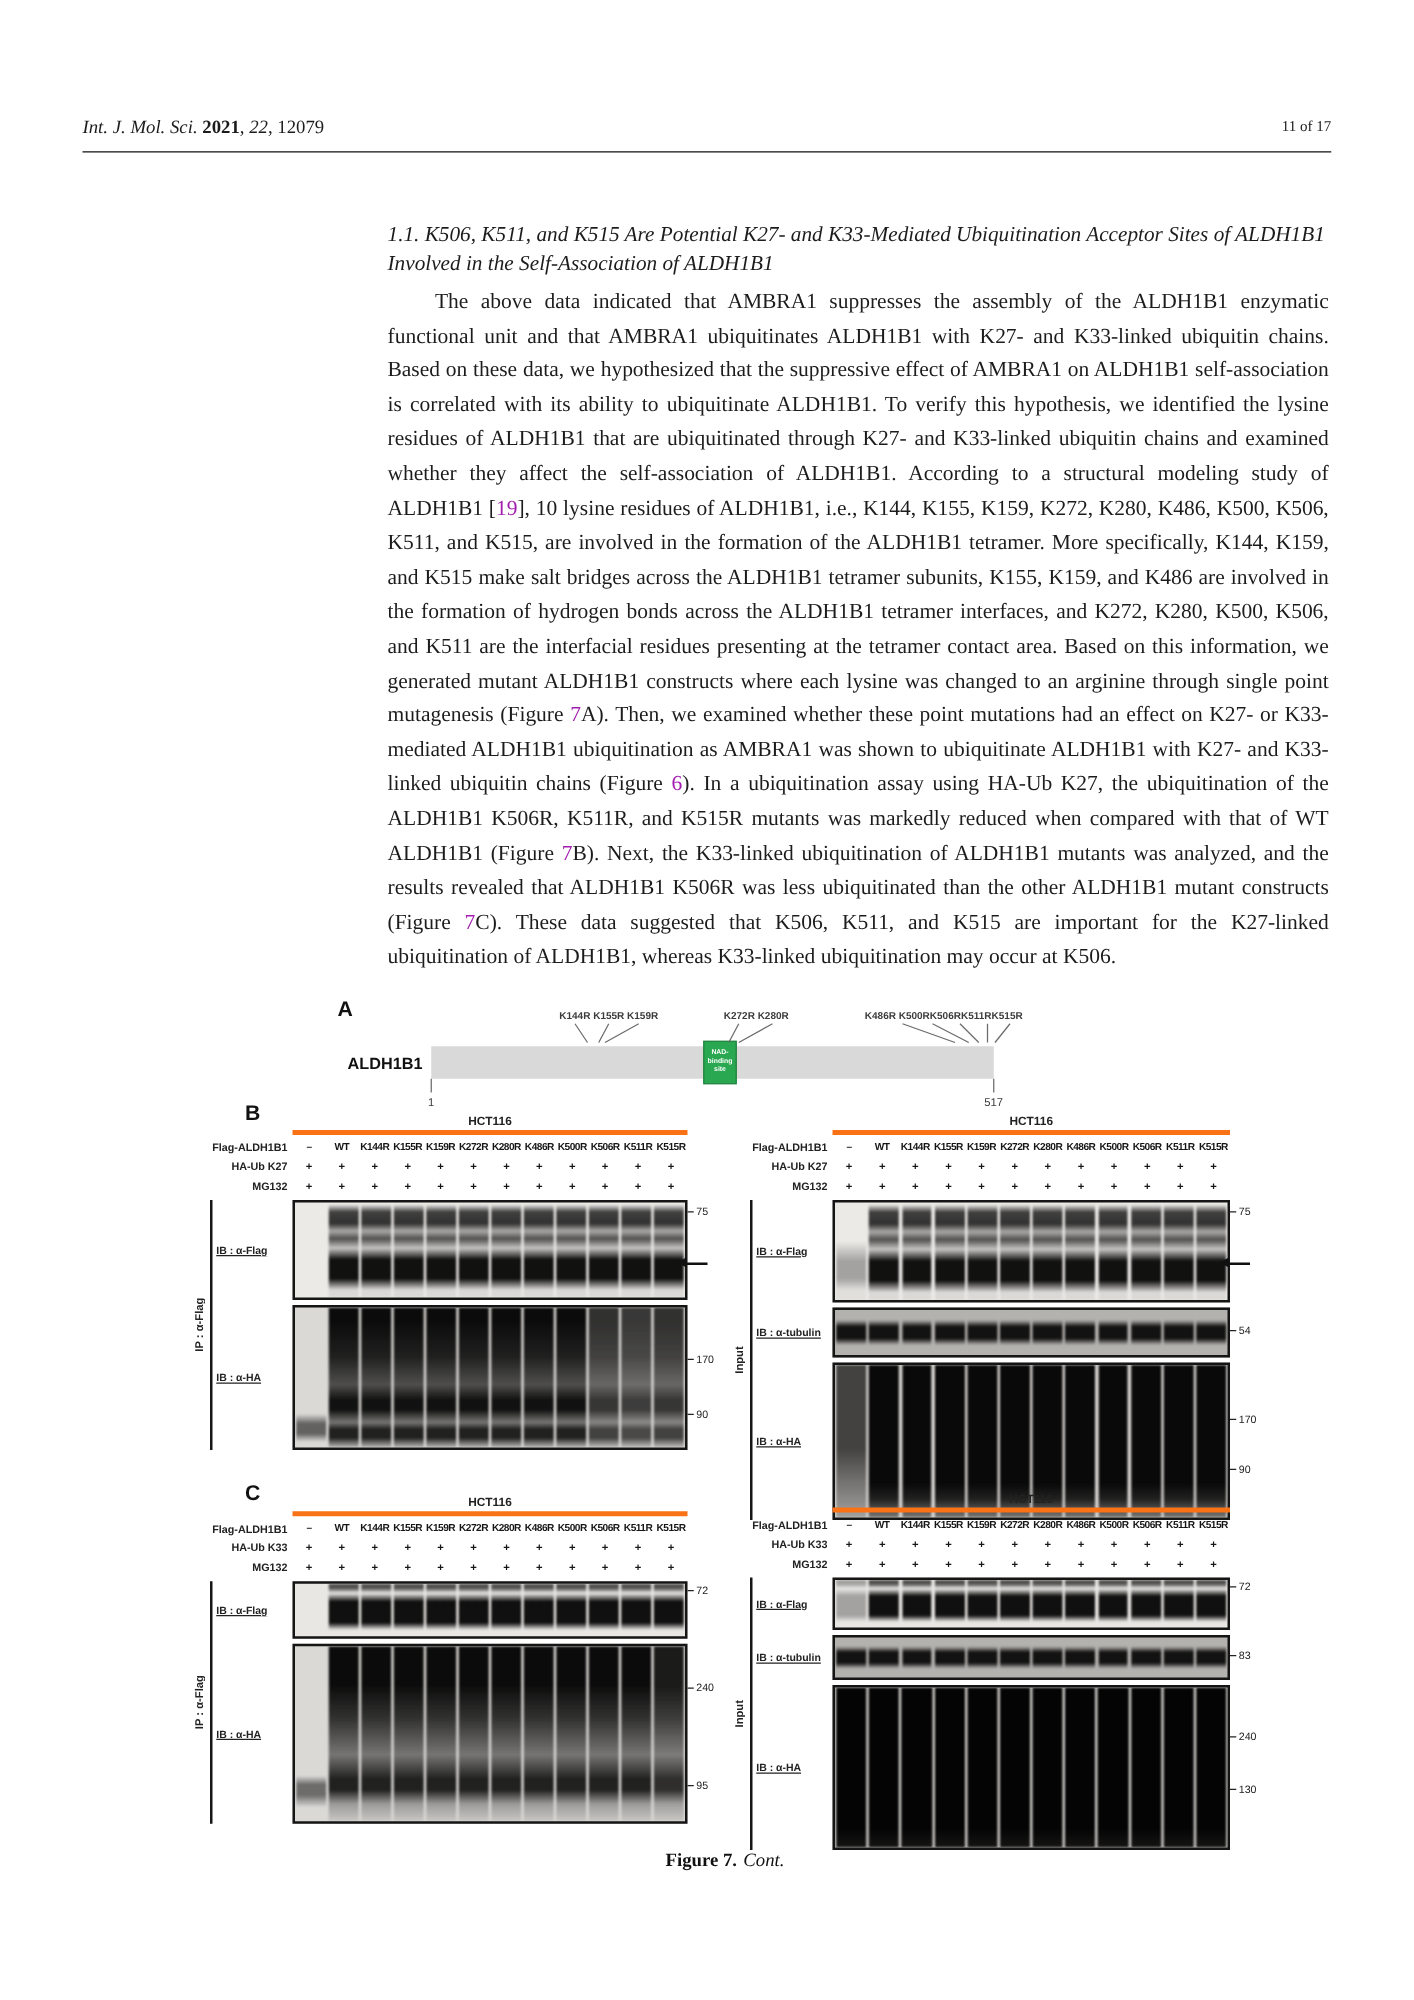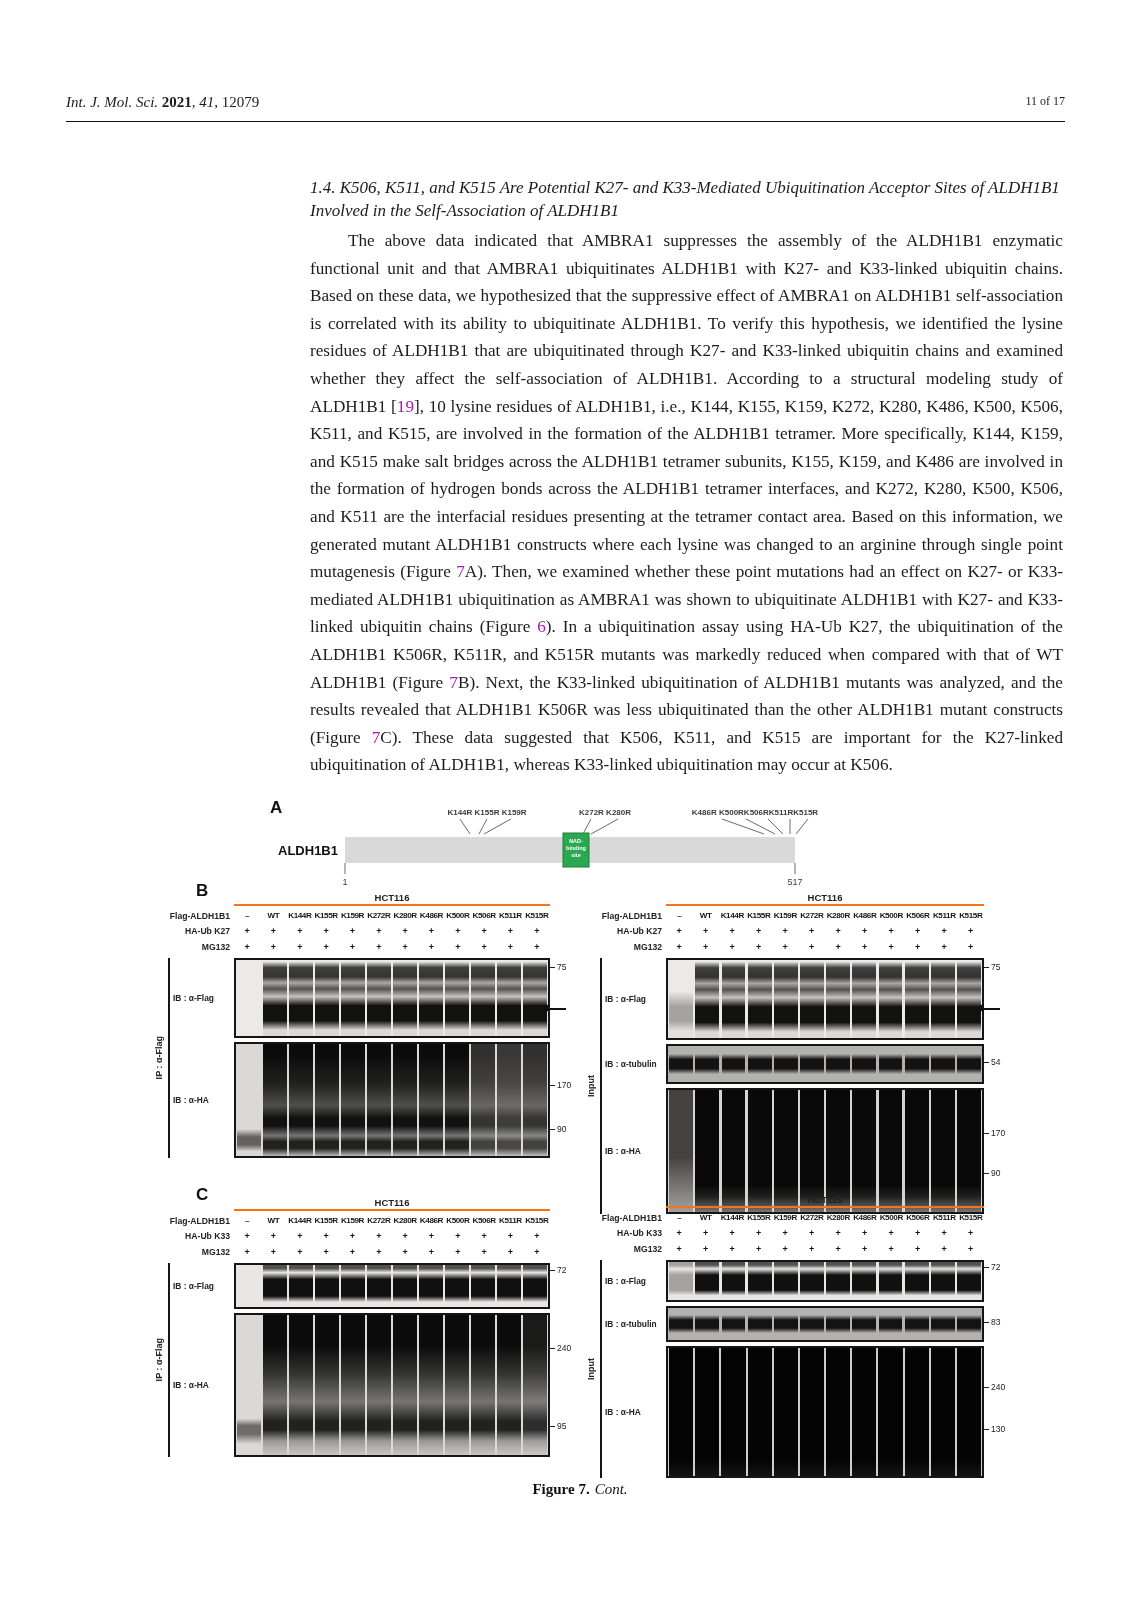--- a/index.html
+++ b/index.html
@@ -28,35 +28,35 @@
   .panel-letter{position:absolute;font:bold 17px "Liberation Sans",sans-serif;color:#111;}
   svg.panelA{position:absolute;left:0;top:0;}
   .svg-protein{font:bold 13px "Liberation Sans",sans-serif;fill:#111;}
   .svg-mut{font:bold 8px "Liberation Sans",sans-serif;fill:#3c3c3c;}
   .svg-nad{font:bold 5.5px "Liberation Sans",sans-serif;fill:#ffffff;}
   .svg-num{font:9px "Liberation Sans",sans-serif;fill:#3c3c3c;}
   .tick{stroke:#6b6b6b;stroke-width:1;}
   
   .half{position:absolute;}
   .half-header{height:18px;margin:0 26px 2px 84px;text-align:center;
-    border-bottom:2px solid #f97316;font:bold 9.5px "Liberation Sans",sans-serif;color:#222;
+    border-bottom:4px solid #f97316;font:bold 9.5px "Liberation Sans",sans-serif;color:#222;
     display:flex;align-items:flex-end;justify-content:center;padding-bottom:1px;}
   .cond-row{display:flex;align-items:center;height:15.5px;}
   .row-label{width:84px;text-align:right;padding-right:4px;font:bold 8.6px "Liberation Sans",sans-serif;color:#222;box-sizing:border-box;}
   .lane-cells{flex:1;display:flex;}
   .lane-cells span{flex:1;text-align:center;}
   .lane-label{font:bold 8.1px "Liberation Sans",sans-serif;letter-spacing:-0.4px;color:#161616;white-space:nowrap;}
   .plus-cell{font:bold 9px "Liberation Sans",sans-serif;color:#161616;}
   .m-spacer{width:26px;}
   .blot-zone{display:flex;margin-top:3px;}
   .vbracket{width:18px;border-right:2px solid #161616;display:flex;align-items:center;justify-content:center;margin-right:3px;}
   .vtext{writing-mode:vertical-rl;transform:rotate(180deg);font:bold 9px "Liberation Sans",sans-serif;color:#222;white-space:nowrap;}
   .blot-col{flex:1;display:flex;flex-direction:column;gap:4px;}
   .blot-row{display:flex;align-items:stretch;}
-  .ib-label{width:61px;font:bold 8.4px "Liberation Sans",sans-serif;color:#222;display:flex;align-items:center;white-space:nowrap;}
+  .ib-label{width:61px;font:bold 8.4px "Liberation Sans",sans-serif;color:#222;display:flex;align-items:center;white-space:nowrap;text-decoration:underline;}
   .markers{width:26px;position:relative;font:8.5px "Liberation Sans",sans-serif;color:#222;}
   .marker{position:absolute;left:0;white-space:nowrap;text-align:right;}
   .marker::before{content:"";display:inline-block;width:5px;border-top:1.4px solid #222;vertical-align:middle;margin-right:2px;}
   .band-arrow{position:absolute;left:-6px;width:22px;height:2.4px;background:#111;}
   .band-arrow::before{content:"";position:absolute;left:-6px;top:-3.2px;border:4.4px solid transparent;border-right:7px solid #111;}
   
   .blot{flex:1;position:relative;border:2px solid #151515;display:flex;overflow:hidden;}
   .lane{flex:1;margin:0 1.2px;filter:blur(0.7px);}
   
   .bf{background:#eceae7;}
@@ -110,25 +110,25 @@
       rgba(0,0,0,0.98) 0% 88%, rgba(0,0,0,0.9) 100%);}
   
   .fig-caption{position:absolute;left:0;width:860px;top:686px;text-align:center;
     font-family:"Liberation Serif",serif;font-size:15px;color:#111;}
   .cap-bold{font-weight:bold;text-align:center;}
   .cap-italic{font-style:italic;margin-left:5px;margin-top:40px;}
 </style>
 </head>
 <body>
 
-<div class="pg-header-left"><span class="i">Int. J. Mol. Sci. </span><span class="b">2021</span><span>, </span><span class="i">41</span><span>, 12079</span></div>
+<div class="pg-header-left"><span class="i">Int. J. Mol. Sci. </span><span class="b">2021</span><span>, </span><span class="i">22</span><span>, 12079</span></div>
 <div class="pg-header-right">11 of 17</div>
 <div class="pg-rule"></div>
 
-<div class="sec-heading">1.4. K506, K511, and K515 Are Potential K27- and K33-Mediated Ubiquitination Acceptor Sites of ALDH1B1 Involved in the Self-Association of ALDH1B1</div>
+<div class="sec-heading">1.1. K506, K511, and K515 Are Potential K27- and K33-Mediated Ubiquitination Acceptor Sites of ALDH1B1 Involved in the Self-Association of ALDH1B1</div>
 <div class="body-par"><span>The above data indicated that AMBRA1 suppresses the assembly of the ALDH1B1 enzymatic functional unit and that AMBRA1 ubiquitinates ALDH1B1 with K27- and K33-linked ubiquitin chains. Based on these data, we hypothesized that the suppressive effect of AMBRA1 on ALDH1B1 self-association is correlated with its ability to ubiquitinate ALDH1B1. To verify this hypothesis, we identified the lysine residues of ALDH1B1 that are ubiquitinated through K27- and K33-linked ubiquitin chains and examined whether they affect the self-association of ALDH1B1. According to a structural modeling study of ALDH1B1 [</span><span class="ref">19</span><span>], 10 lysine residues of ALDH1B1, i.e., K144, K155, K159, K272, K280, K486, K500, K506, K511, and K515, are involved in the formation of the ALDH1B1 tetramer. More specifically, K144, K159, and K515 make salt bridges across the ALDH1B1 tetramer subunits, K155, K159, and K486 are involved in the formation of hydrogen bonds across the ALDH1B1 tetramer interfaces, and K272, K280, K500, K506, and K511 are the interfacial residues presenting at the tetramer contact area. Based on this information, we generated mutant ALDH1B1 constructs where each lysine was changed to an arginine through single point mutagenesis (Figure </span><span class="ref">7</span><span>A). Then, we examined whether these point mutations had an effect on K27- or K33-mediated ALDH1B1 ubiquitination as AMBRA1 was shown to ubiquitinate ALDH1B1 with K27- and K33-linked ubiquitin chains (Figure </span><span class="ref">6</span><span>). In a ubiquitination assay using HA-Ub K27, the ubiquitination of the ALDH1B1 K506R, K511R, and K515R mutants was markedly reduced when compared with that of WT ALDH1B1 (Figure </span><span class="ref">7</span><span>B). Next, the K33-linked ubiquitination of ALDH1B1 mutants was analyzed, and the results revealed that ALDH1B1 K506R was less ubiquitinated than the other ALDH1B1 mutant constructs (Figure </span><span class="ref">7</span><span>C). These data suggested that K506, K511, and K515 are important for the K27-linked ubiquitination of ALDH1B1, whereas K33-linked ubiquitination may occur at K506.</span></div>
 
 <div class="figure">
 
   <div class="panel-letter" style="left:120px;top:3px">A</div>
   <div class="panel-letter" style="left:46px;top:86px">B</div>
   <div class="panel-letter" style="left:46px;top:390px">C</div>
 
   <svg class="panelA" width="860" height="94">
     <text class="svg-protein" x="188" y="60" text-anchor="end">ALDH1B1</text>

